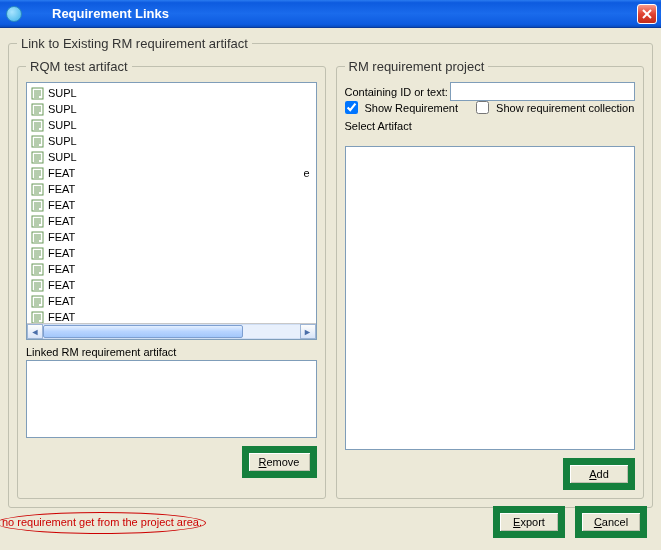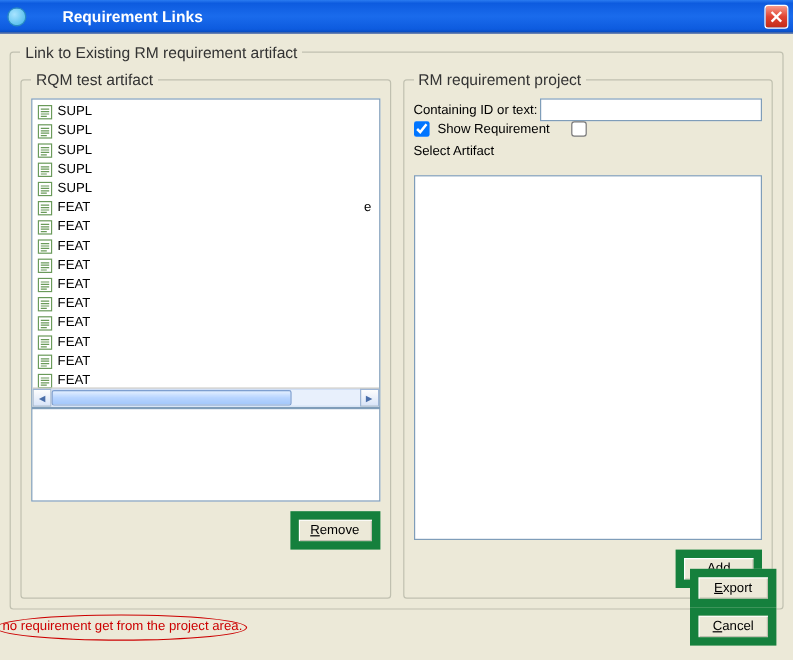--- a/index.html
+++ b/index.html
@@ -193,21 +193,21 @@
     background: #fff;
     border: 1px solid #7f9db9;
     flex: 1;
     min-height: 300px;
   }
   .bottom-row {
     position: absolute;
     right: 14px;
     bottom: 12px;
     display: flex;
-    flex-direction: column;
+    gap: 10px;
   }
   .warning {
     position: absolute;
     left: 2px;
     bottom: 22px;
     color: #cc0000;
     font-size: 11px;
   }
   .warning .oval {
     position: absolute;
@@ -427,20 +427,21 @@
               </div>
             <div class="hscroll">
               <div class="arrow">◄</div>
               <div class="track">
                 <div class="thumb"></div>
               </div>
               <div class="arrow">►</div>
             </div>
           </div>
 
+          <div class="linked-label">Linked RM requirement artifact</div>
           <div class="listbox linked-box"></div>
 
           <div class="btn-row">
             <button class="win">
               <span class="u">R</span><span id="remove-rest">emove</span>
             </button>
           </div>
         </fieldset>
       </div>
 
@@ -453,20 +454,21 @@
             <input type="text" class="text" value="" style="">
           </div>
 
           <div class="check-row">
             <label>
               <input type="checkbox" id="cb-req" checked="" style="">
               <span>Show Requirement</span>
             </label>
             <label>
               <input type="checkbox" id="cb-coll" style="">
+              <span>Show requirement collection</span>
             </label>
           </div>
 
           <div class="select-label">Select Artifact</div>
           <div class="listbox artifact-box"></div>
 
           <div class="btn-row">
             <button class="win">
               <span class="u">A</span><span id="add-rest">dd</span>
             </button>

